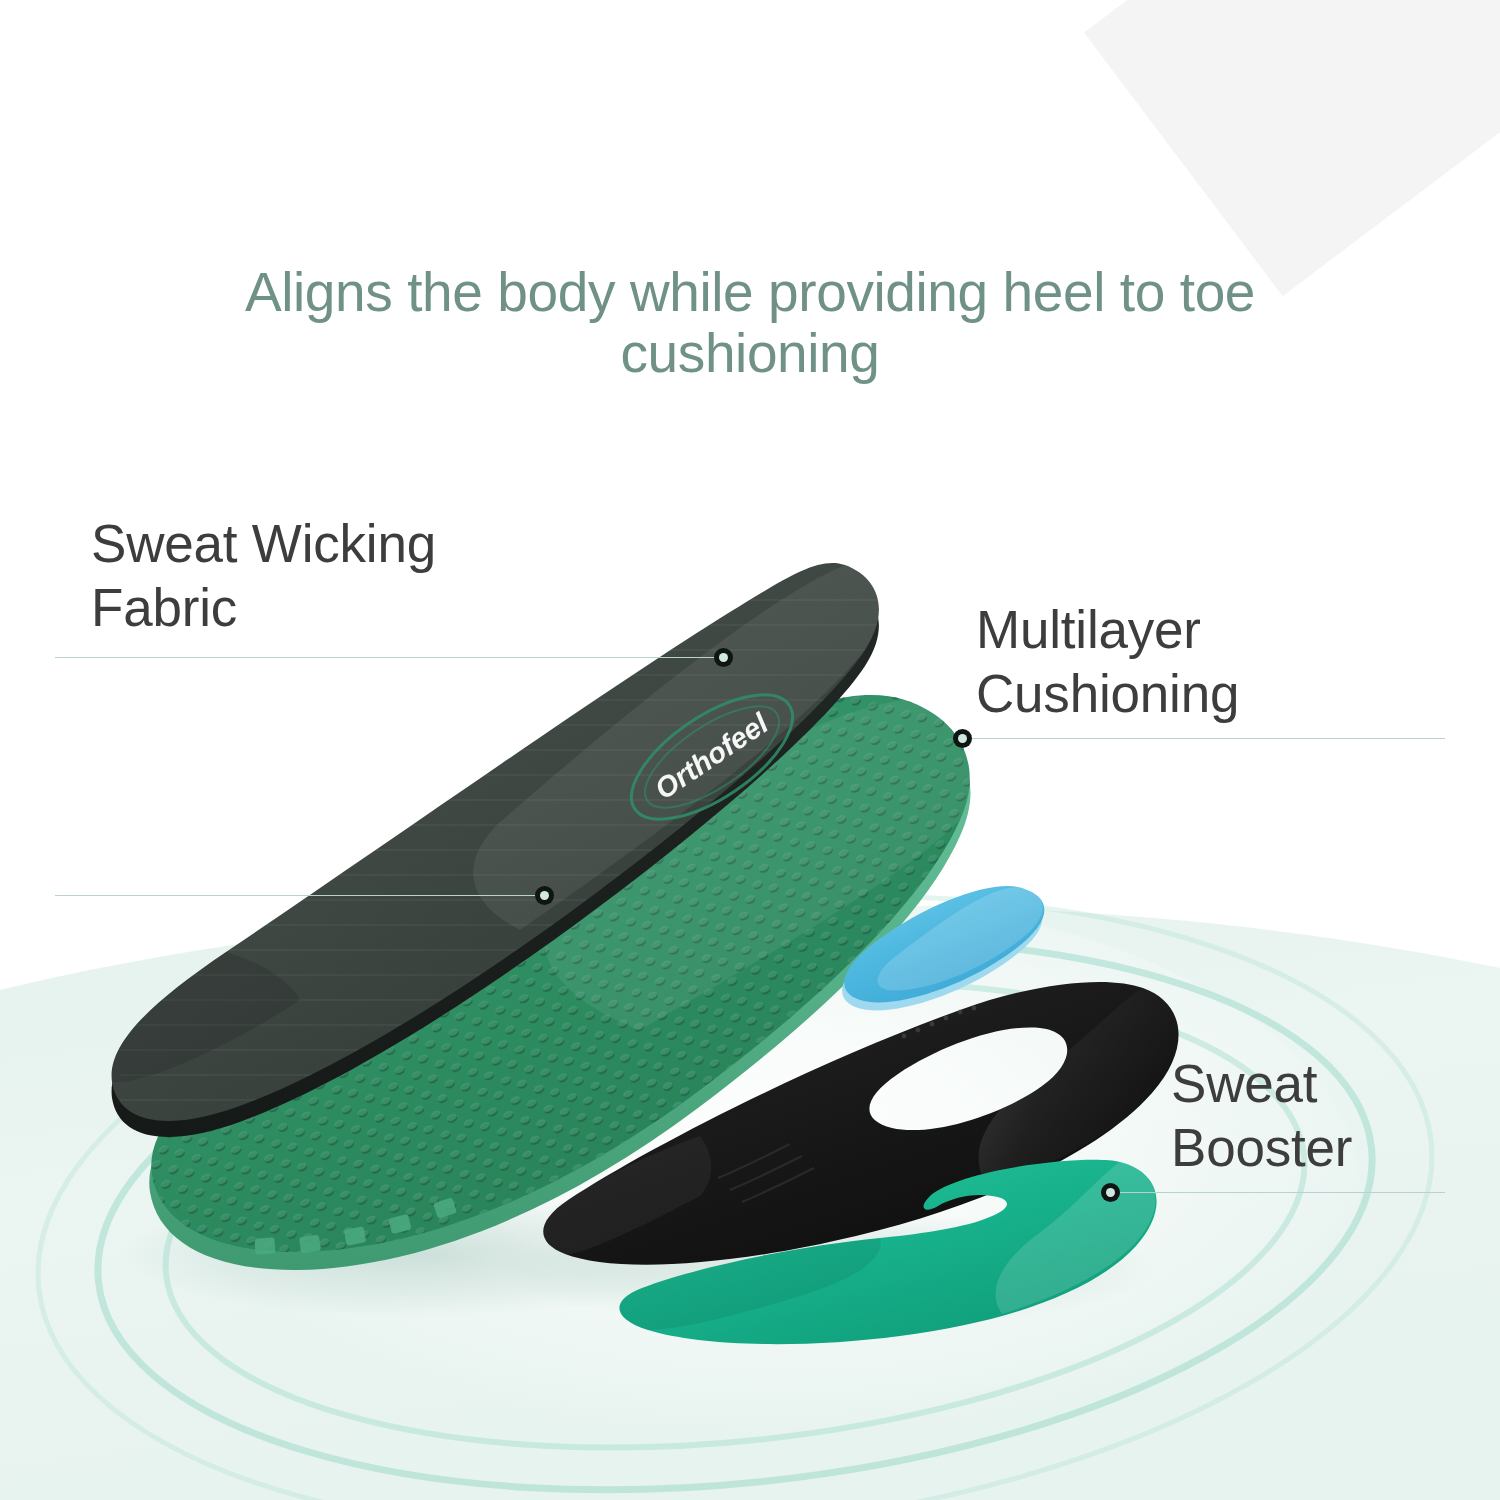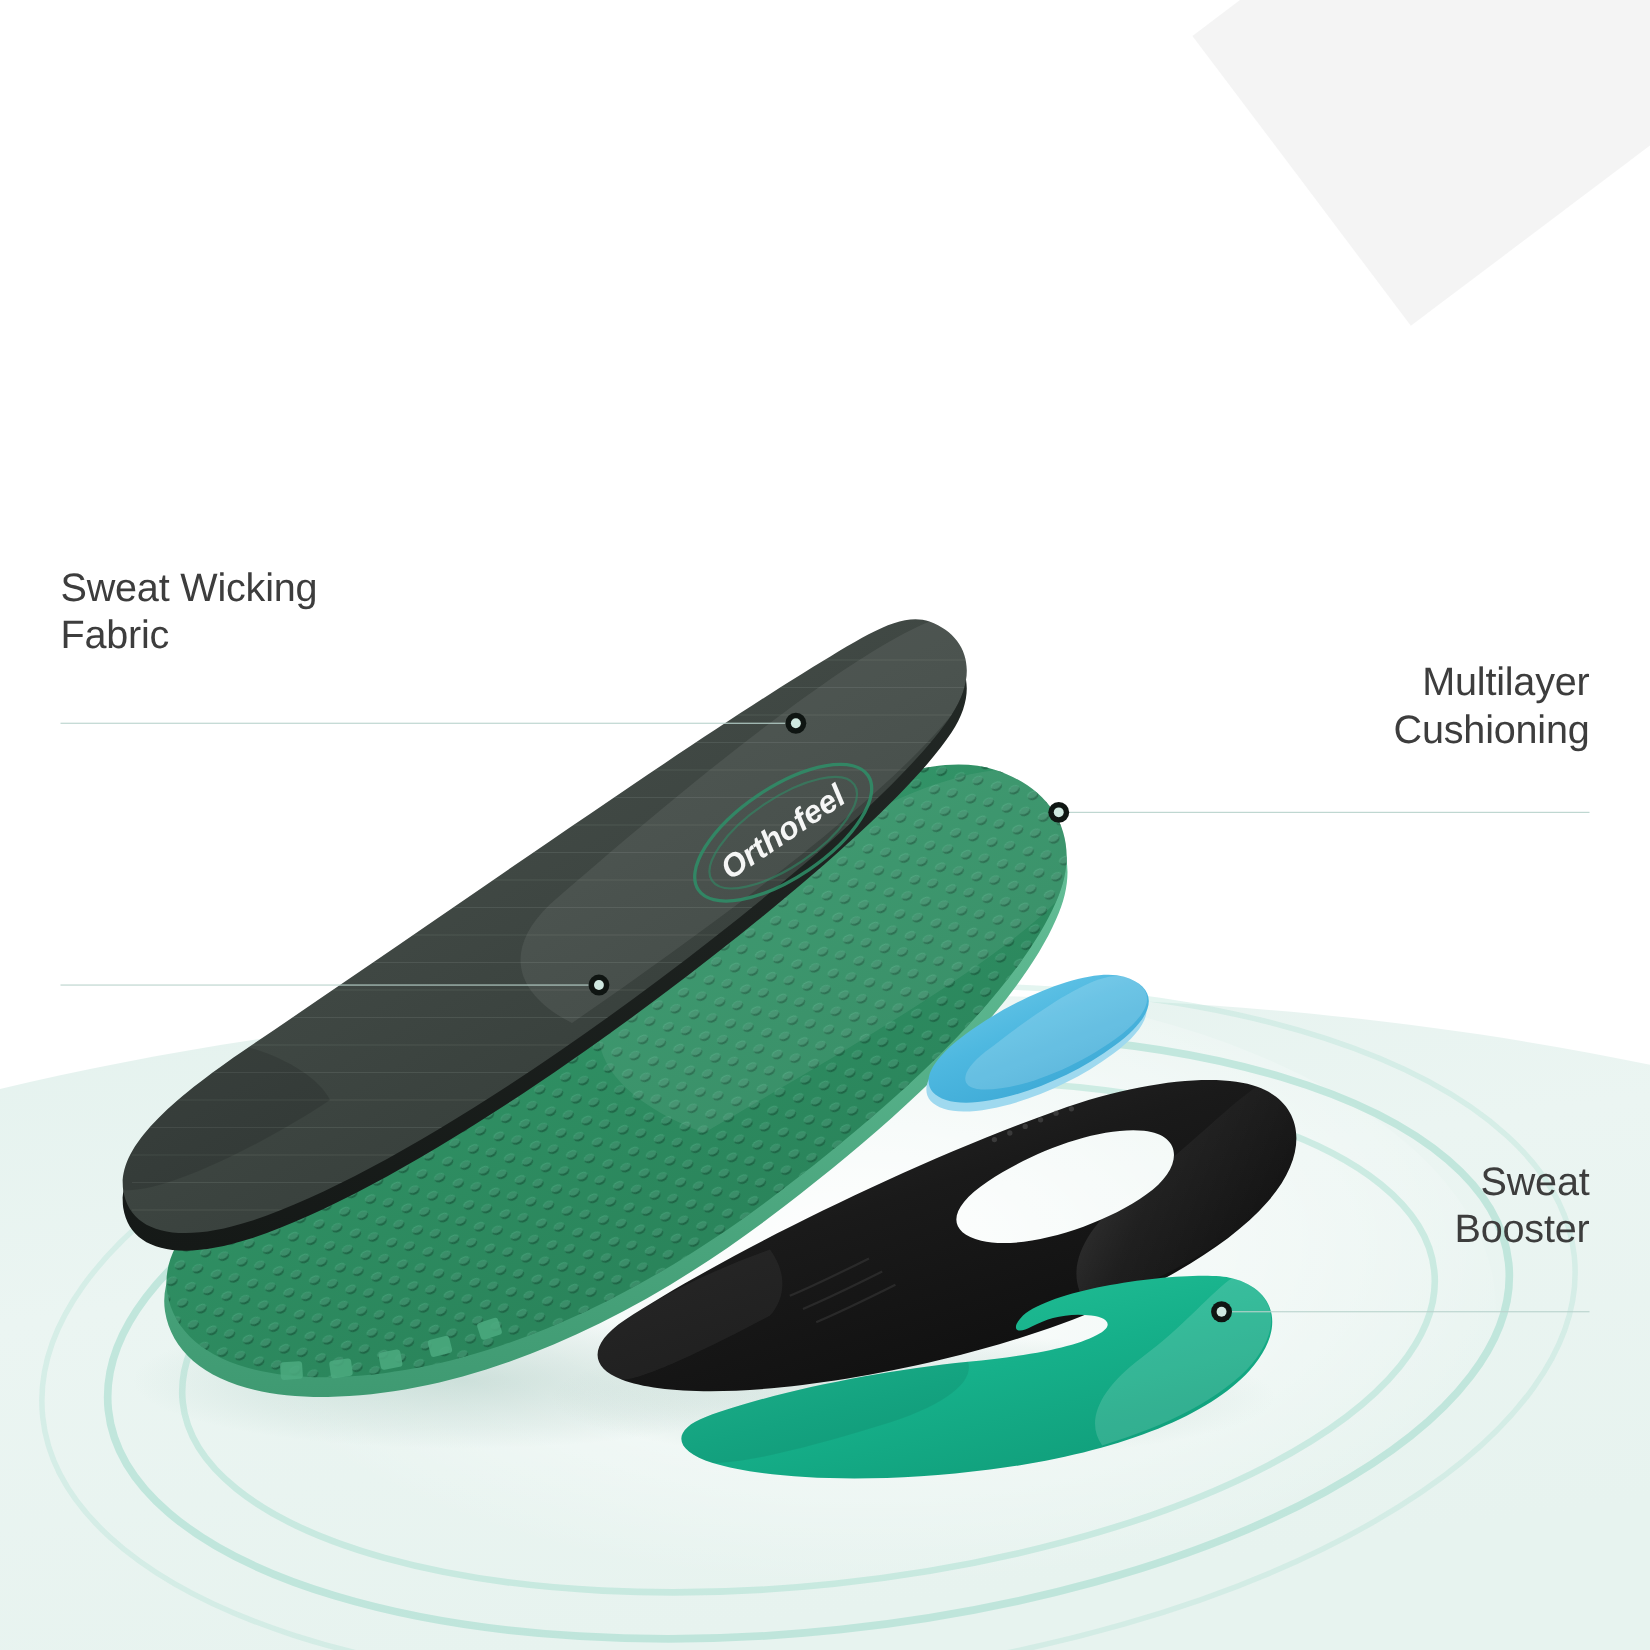--- a/index.html
+++ b/index.html
@@ -53,28 +53,29 @@
     font-size: 55px;
     font-weight: normal;
     color: #6f9187;
     line-height: 1.10;
     letter-spacing: -0.4px;
   }
 
   
   .callout { position: absolute; }
   .callout .ctext {
-    font-size: 36px;
+    font-size: 53px;
     color: #3d3d3d;
     line-height: 1.20;
     white-space: pre-line;
     letter-spacing: -0.2px;
+    margin-left: 36px;
   }
   .callout.left .ctext  { text-align: left; }
-  .callout.right .ctext { text-align: right; }
+  .callout.right .ctext { }
 
   .leader {
     position: absolute;
     height: 1px;
     background: #b9d3cc;
   }
   .dot {
     position: absolute;
     width: 19px; height: 19px;
     border-radius: 50%;
@@ -336,20 +337,21 @@
                C 924,1214 918,1208 930,1196 C 962,1168 1090,1154 1120,1162 Z" fill="url(#gTeal)"></path>
 
       <path d="M1120,1162 C 1158,1172 1168,1204 1138,1240 C 1112,1270 1062,1296 1002,1314
                C 986,1292 1000,1262 1038,1234 C 1076,1206 1104,1172 1120,1162 Z" fill="#ffffff" opacity="0.14"></path>
 
       <path d="M648,1330 C 612,1319 610,1300 642,1288 C 700,1266 800,1246 880,1238
                C 886,1256 860,1278 800,1296 C 736,1316 678,1330 648,1330 Z" fill="#000000" opacity="0.07"></path>
     </g>
   </svg>
 
+  <div class="subhead">Aligns the body while providing heel to toe cushioning</div>
 
   <div class="callout left" id="co-sweat">
     <div class="ctext">Sweat Wicking
 Fabric</div>
   </div>
   <div class="leader" id="ld-sweat"></div>
   <div class="dot" id="dt-sweat"></div>
 
   <div class="leader" id="ld-anat"></div>
   <div class="dot" id="dt-anat"></div>

